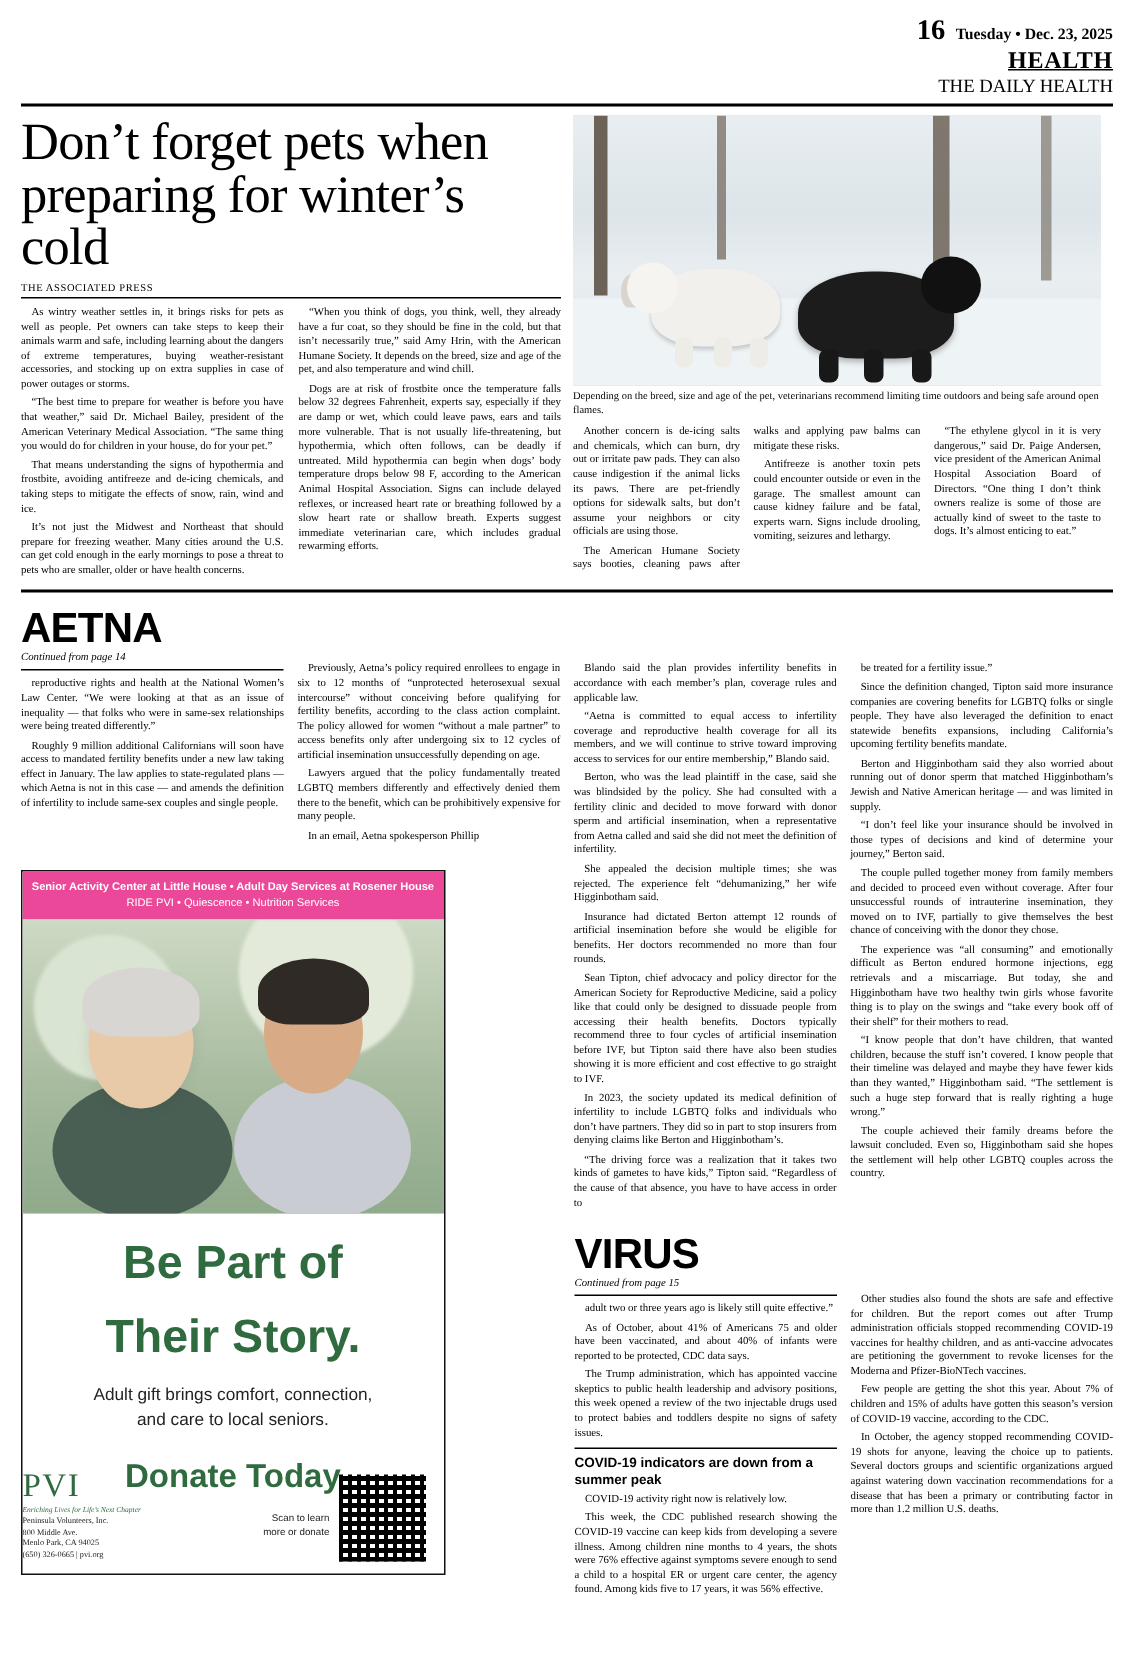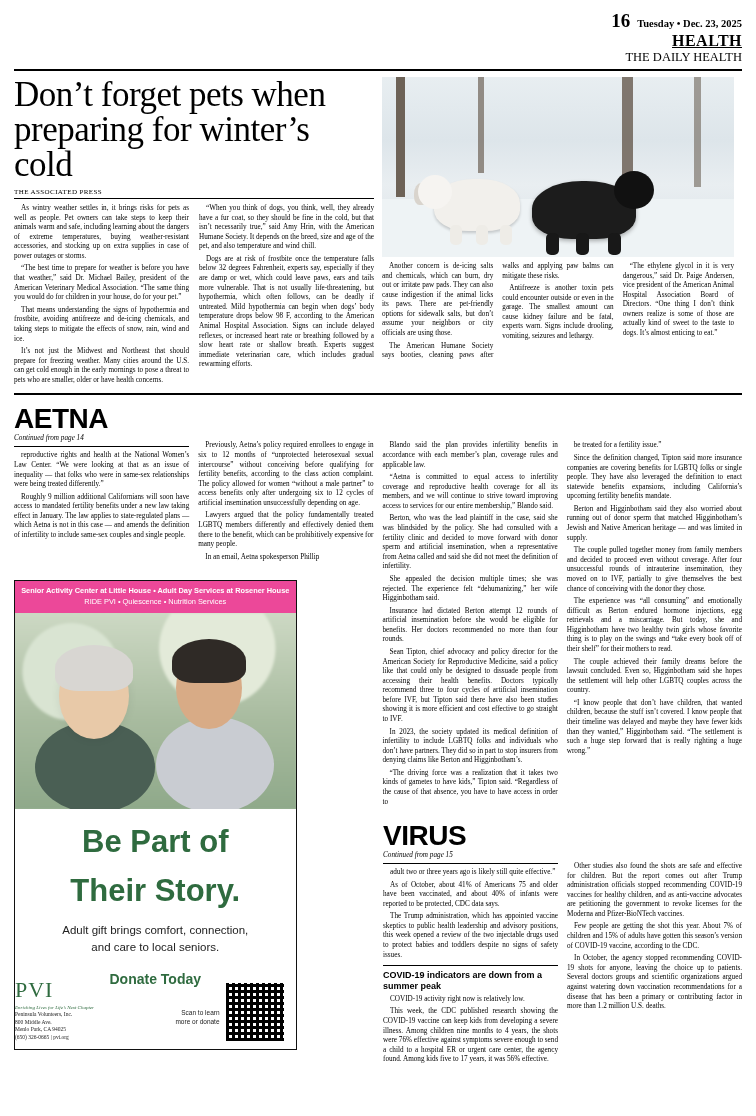--- a/index.html
+++ b/index.html
@@ -77,21 +77,21 @@
   }
   .ad-photo .person { position:absolute; border-radius:50%; }
   .p1 { left:44px; top:40px; width:70px; height:86px; background:#e8c9a8; border-radius:46% 46% 40% 40%; box-shadow:0 0 10px rgba(0,0,0,.08); }
   .p1b { left:20px; top:108px; width:120px; height:92px; background:#4a5f54; border-radius:40% 40% 0 0; }
   .p2 { right:54px; top:34px; width:66px; height:82px; background:#d8ab86; border-radius:46% 46% 40% 40%; }
   .p2b { right:22px; top:104px; width:118px; height:96px; background:#c9ccd2; border-radius:40% 40% 0 0; }
   .hairw { position:absolute; left:40px; top:32px; width:78px; height:46px; background:#d8d6d2; border-radius:50% 50% 30% 30%; }
   .hairg { position:absolute; right:50px; top:26px; width:74px; height:44px; background:#2f2a26; border-radius:50% 50% 30% 30%; }
   .ad-head { text-align:center; font-family:"Liberation Sans", sans-serif; color:#2f6b3f; font-weight:bold; font-size: 31px; line-height:1.08; margin-top:16px; }
   .ad-sub { text-align:center; font-family:"Liberation Sans", sans-serif; font-size: 11.5px; line-height:1.45; margin-top: 14px; color:#222; }
-  .ad-cta { text-align:center; font-family:"Liberation Sans", sans-serif; color:#2f6b3f; font-weight:bold; font-size: 14px; margin-top: 16px; }
+  .ad-cta { text-align:center; font-family:"Liberation Sans", sans-serif; color:#2f6b3f; font-weight:bold; font-size: 22px; margin-top: 16px; }
   .ad-foot { position:absolute; left:0; right:0; bottom:0; height:86px; padding: 6px 10px; }
   .ad-logo-wrap { position:absolute; left:0; bottom:8px; font-size:5.5px; line-height:1.35; color:#222; }
   .pvi { font-family:"Liberation Serif", serif; font-size: 22px; color:#2f6b3f; letter-spacing:1px; }
   .pvi-sub { font-style:italic; font-size:5px; color:#2f6b3f; }
   .qr { position:absolute; right:12px; bottom:8px; width:58px; height:58px; background:
       repeating-linear-gradient(90deg,#000 0 3px,#fff 3px 6px),
       repeating-linear-gradient(0deg,#000 0 3px,#fff 3px 6px);
     background-blend-mode: multiply; }
   .qr-label { position:absolute; right:76px; bottom:22px; font-family:"Liberation Sans", sans-serif; font-size:6.5px; text-align:right; line-height:1.35; color:#222; }
 
@@ -137,20 +137,21 @@
           <span class="leg" style="left:16px"></span>
             <span class="leg" style="left:42px"></span>
             <span class="leg" style="left:66px"></span>
         </div>
         <div class="dogb">
           <span class="leg" style="left:14px"></span>
             <span class="leg" style="left:44px"></span>
             <span class="leg" style="left:76px"></span>
         </div>
       </div>
+      <div class="cap">Depending on the breed, size and age of the pet, veterinarians recommend limiting time outdoors and being safe around open flames.</div>
 
       <div class="cols3" style="margin-top:5px;">
         <p class="body">Another concern is de-icing salts and chemicals, which can burn, dry out or irritate paw pads. They can also cause indigestion if the animal licks its paws. There are pet-friendly options for sidewalk salts, but don’t assume your neighbors or city officials are using those.</p>
         <p class="body">The American Humane Society says booties, cleaning paws after walks and applying paw balms can mitigate these risks.</p>
         <p class="body">Antifreeze is another toxin pets could encounter outside or even in the garage. The smallest amount can cause kidney failure and be fatal, experts warn. Signs include drooling, vomiting, seizures and lethargy.</p>
         <p class="body">“The ethylene glycol in it is very dangerous,” said Dr. Paige Andersen, vice president of the American Animal Hospital Association Board of Directors. “One thing I don’t think owners realize is some of those are actually kind of sweet to the taste to dogs. It’s almost enticing to eat.”</p>
       </div>
     </div>
   </div>
 
@@ -183,24 +184,25 @@
       <p class="body">Sean Tipton, chief advocacy and policy director for the American Society for Reproductive Medicine, said a policy like that could only be designed to dissuade people from accessing their health benefits. Doctors typically recommend three to four cycles of artificial insemination before IVF, but Tipton said there have also been studies showing it is more efficient and cost effective to go straight to IVF.</p>
       <p class="body">In 2023, the society updated its medical definition of infertility to include LGBTQ folks and individuals who don’t have partners. They did so in part to stop insurers from denying claims like Berton and Higginbotham’s.</p>
       <p class="body">“The driving force was a realization that it takes two kinds of gametes to have kids,” Tipton said. “Regardless of the cause of that absence, you have to have access in order to</p>
     </div>
 
     <div class="lcol">
       <div style="height:40px"></div>
       <p class="body">be treated for a fertility issue.”</p>
       <p class="body">Since the definition changed, Tipton said more insurance companies are covering benefits for LGBTQ folks or single people. They have also leveraged the definition to enact statewide benefits expansions, including California’s upcoming fertility benefits mandate.</p>
       <p class="body">Berton and Higginbotham said they also worried about running out of donor sperm that matched Higginbotham’s Jewish and Native American heritage — and was limited in supply.</p>
+      <p class="body">“I don’t feel like your insurance should be involved in those types of decisions and kind of determine your journey,” Berton said.</p>
       <p class="body">The couple pulled together money from family members and decided to proceed even without coverage. After four unsuccessful rounds of intrauterine insemination, they moved on to IVF, partially to give themselves the best chance of conceiving with the donor they chose.</p>
       <p class="body">The experience was “all consuming” and emotionally difficult as Berton endured hormone injections, egg retrievals and a miscarriage. But today, she and Higginbotham have two healthy twin girls whose favorite thing is to play on the swings and “take every book off of their shelf” for their mothers to read.</p>
+      <p class="body">“I know people that don’t have children, that wanted children, because the stuff isn’t covered. I know people that their timeline was delayed and maybe they have fewer kids than they wanted,” Higginbotham said. “The settlement is such a huge step forward that is really righting a huge wrong.”</p>
       <p class="body">The couple achieved their family dreams before the lawsuit concluded. Even so, Higginbotham said she hopes the settlement will help other LGBTQ couples across the country.</p>
-      <p class="body">“I know people that don’t have children, that wanted children, because the stuff isn’t covered. I know people that their timeline was delayed and maybe they have fewer kids than they wanted,” Higginbotham said. “The settlement is such a huge step forward that is really righting a huge wrong.”</p>
     </div>
   </div>
 
   <div style="display:flex; gap:9px; position:absolute; left:14px; top:574px; width:728px;">
 
     <div class="ad">
       <div class="ad-band">
         <div class="b1">Senior Activity Center at Little House • Adult Day Services at Rosener House</div>
         <div>RIDE PVI • Quiescence • Nutrition Services</div>
       </div>

